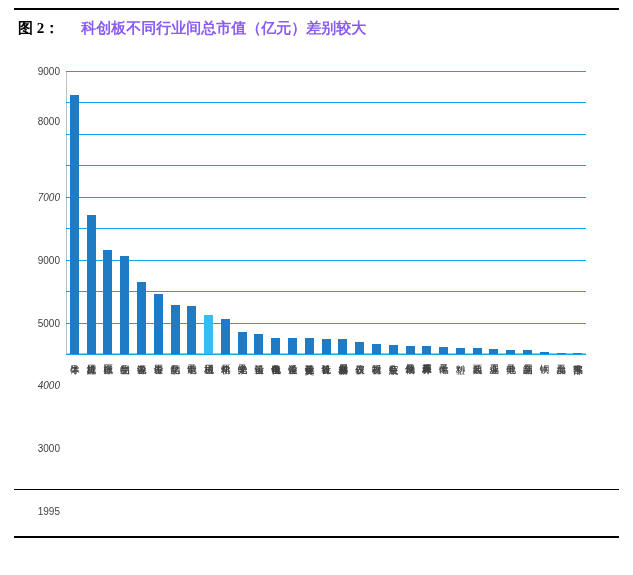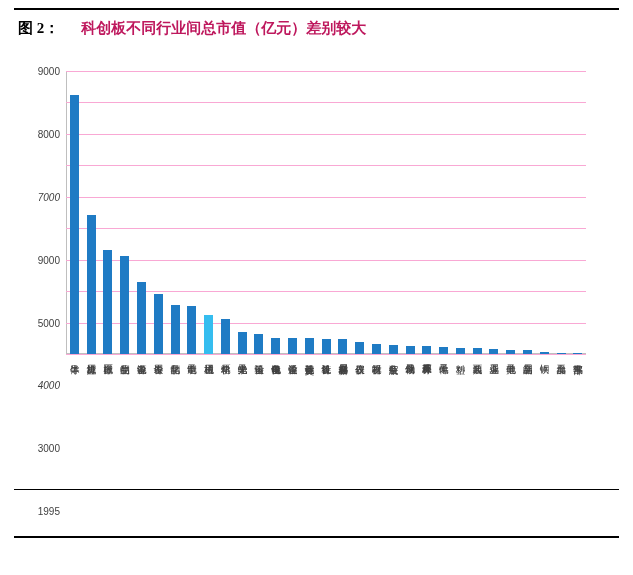--- a/index.html
+++ b/index.html
@@ -56,21 +56,21 @@
     font-family: "Liberation Serif", serif;
     font-weight: bold;
     font-size: 15px;
     color: #000000;
     white-space: nowrap;
   }
   .title-text {
     font-family: "Liberation Serif", serif;
     font-weight: bold;
     font-size: 15px;
-    color: #be185d;
+    color: #8b5cf6;
     white-space: nowrap;
     margin-left: 22px;
   }
   
   .source {
     position: absolute;
     left: 20px; top: 500px;
     font-family: "Liberation Serif", serif;
     font-weight: bold;
     font-size: 14px;
@@ -97,21 +97,21 @@
     left: 52px;
     top: 16px;
     width: 520px;
     height: 283px;
   }
   .grid-line {
     position: absolute;
     left: 0;
     width: 100%;
     height: 1px;
-    background: #f9a8d4;
+    background: #0ea5e9;
   }
   .axis-left {
     position: absolute;
     left: 0; top: 0;
     width: 1px; height: 100%;
     background: #bfbfbf;
   }
   .axis-bottom {
     position: absolute;
     left: 0; bottom: 0;
@@ -206,21 +206,21 @@
           <div class="grid-line" style="top: 125.778px; text-align: center;">
             <div class="ytick" style="top: 125.778px;">5000</div>
           </div>
           <div class="grid-line" style="top: 94.3333px;">
             <div class="ytick" style="top: 94.3333px;">9000</div>
           </div>
           <div class="grid-line" style="top: 62.8889px;">
             <div class="ytick" style="top: 62.8889px; font-style: italic;">7000</div>
           </div>
           <div class="grid-line" style="top: 31.4444px;">
-            <div class="ytick" style="top: 32px;">8000</div>
+            <div class="ytick" style="top: 19px;">8000</div>
           </div>
           <div class="grid-line" style="top: 0px;">
             <div class="ytick" style="top: 0px;">9000</div>
           </div>
         </div>
       <div class="bars" id="bars">
           <div class="bar-slot">
             <div class="bar" style="height: 259.417px;"></div>
           </div>
           <div class="bar-slot">

